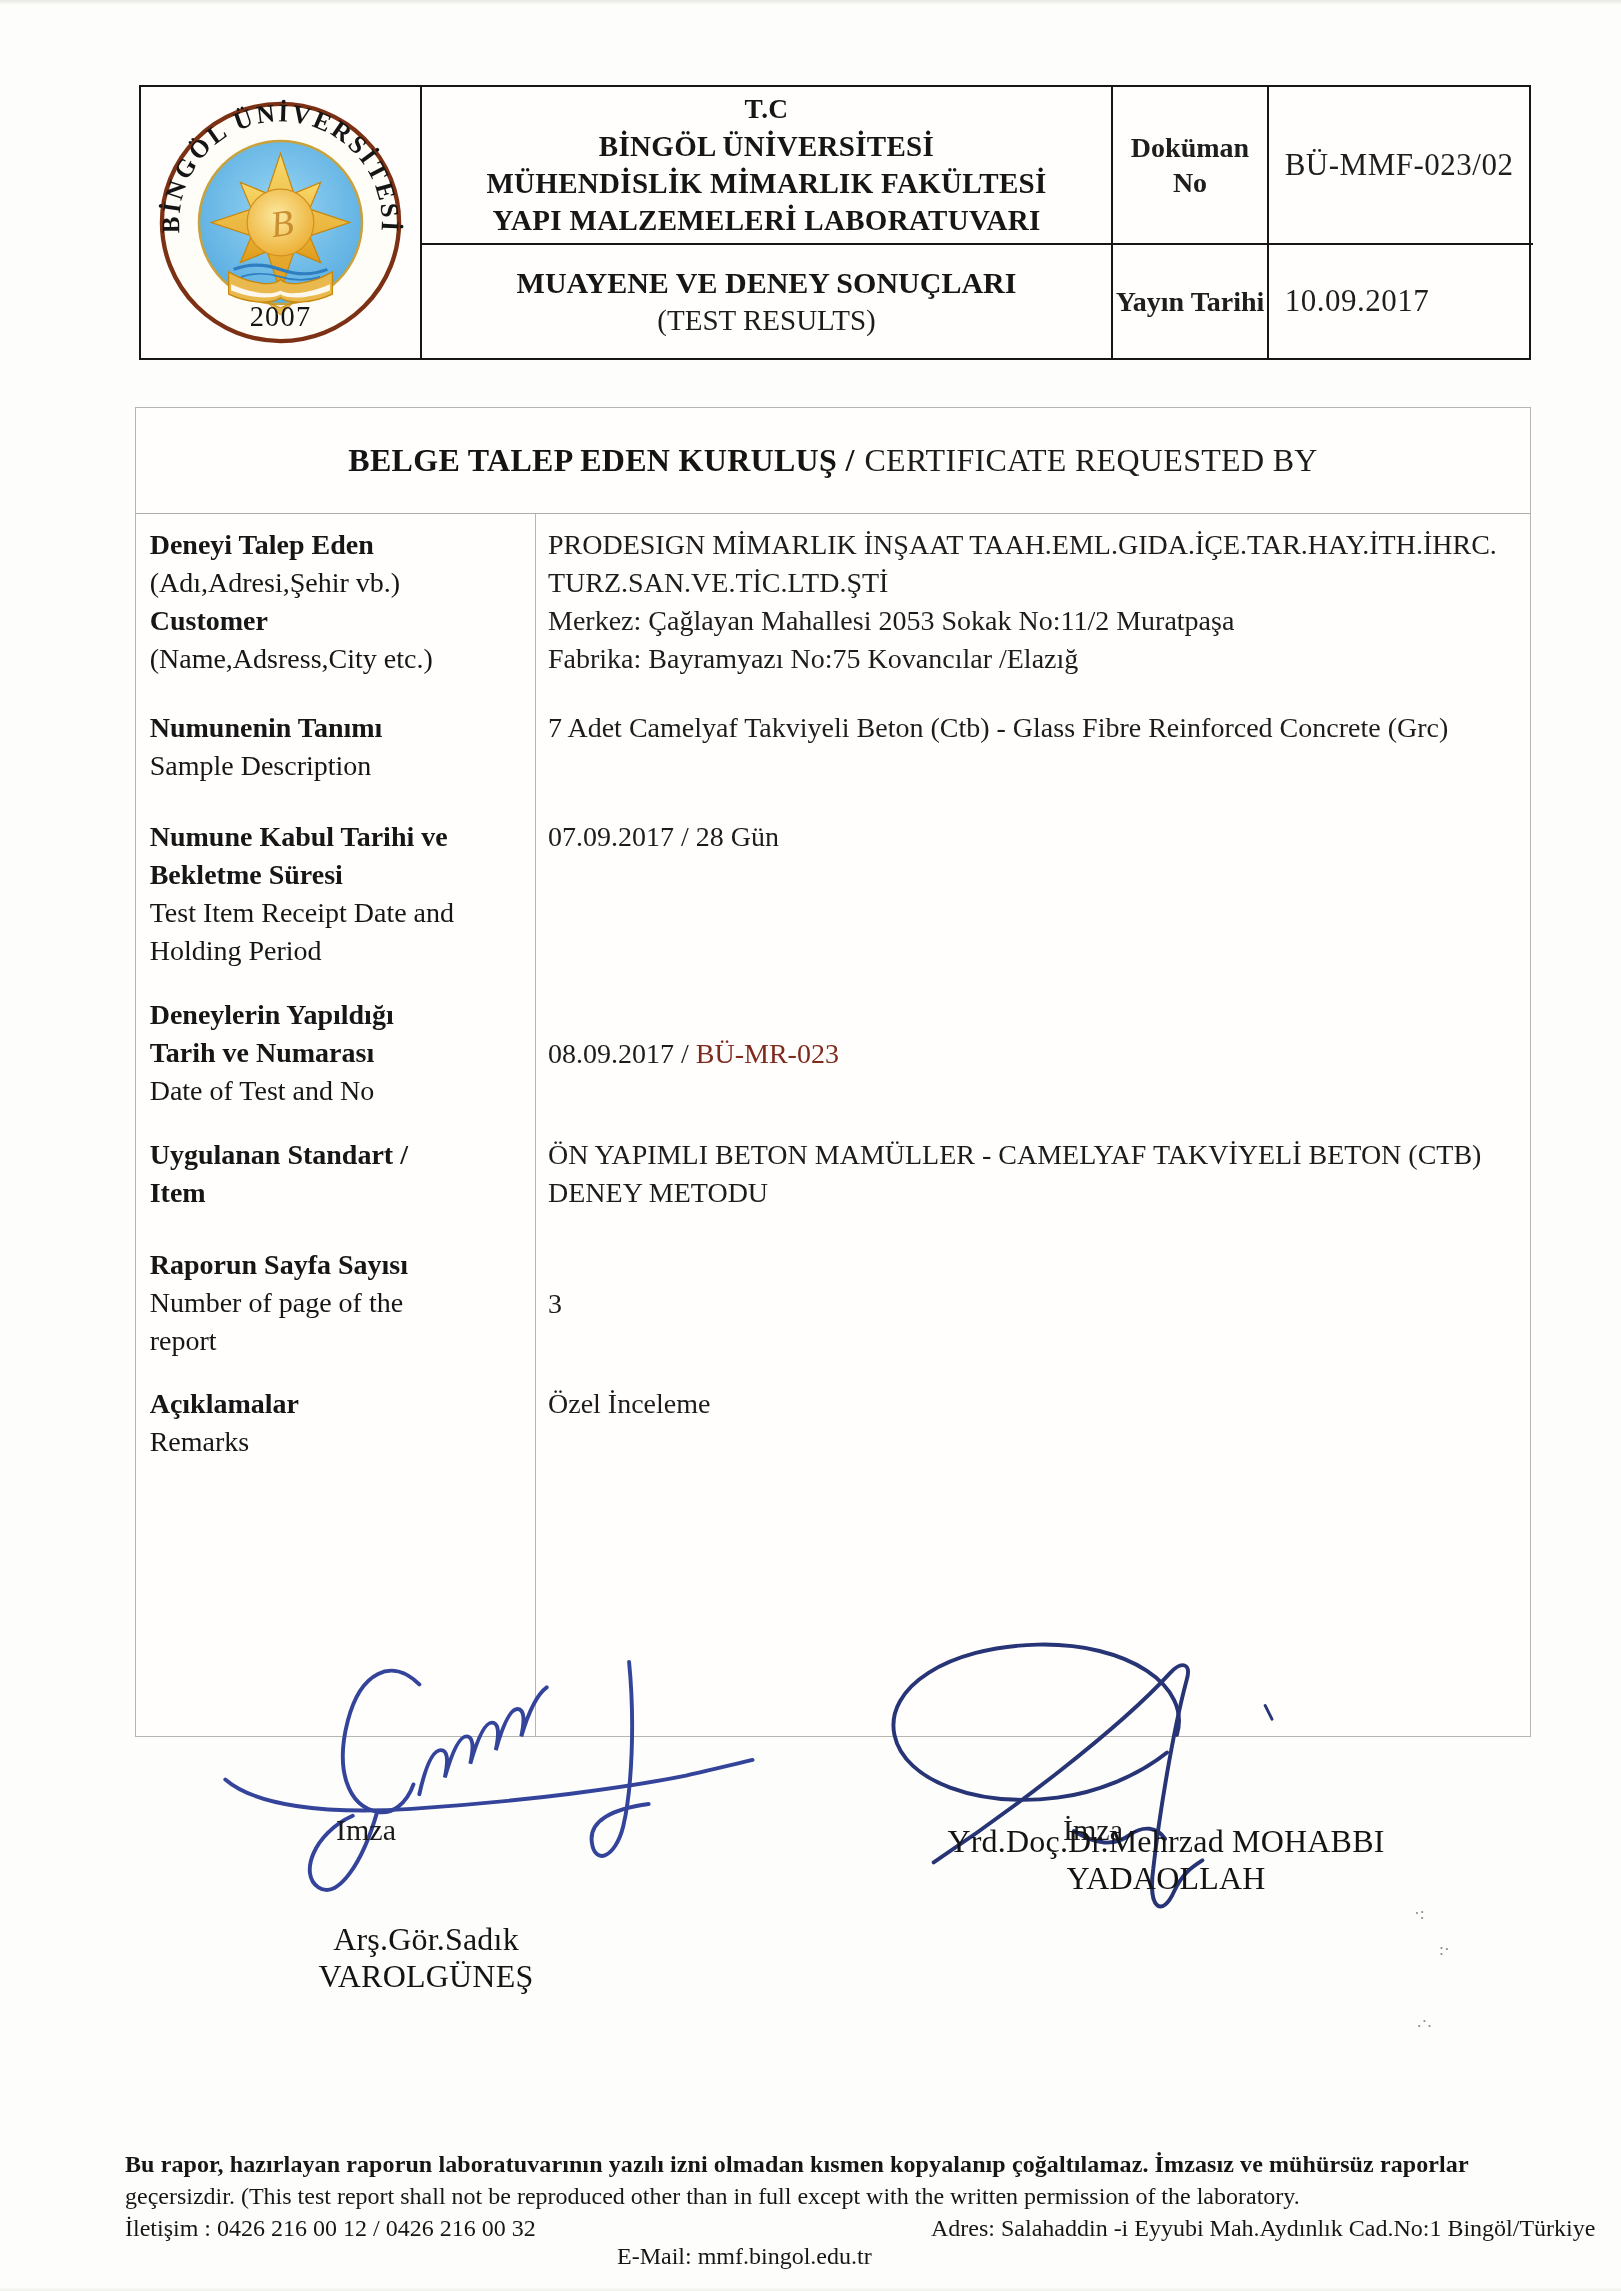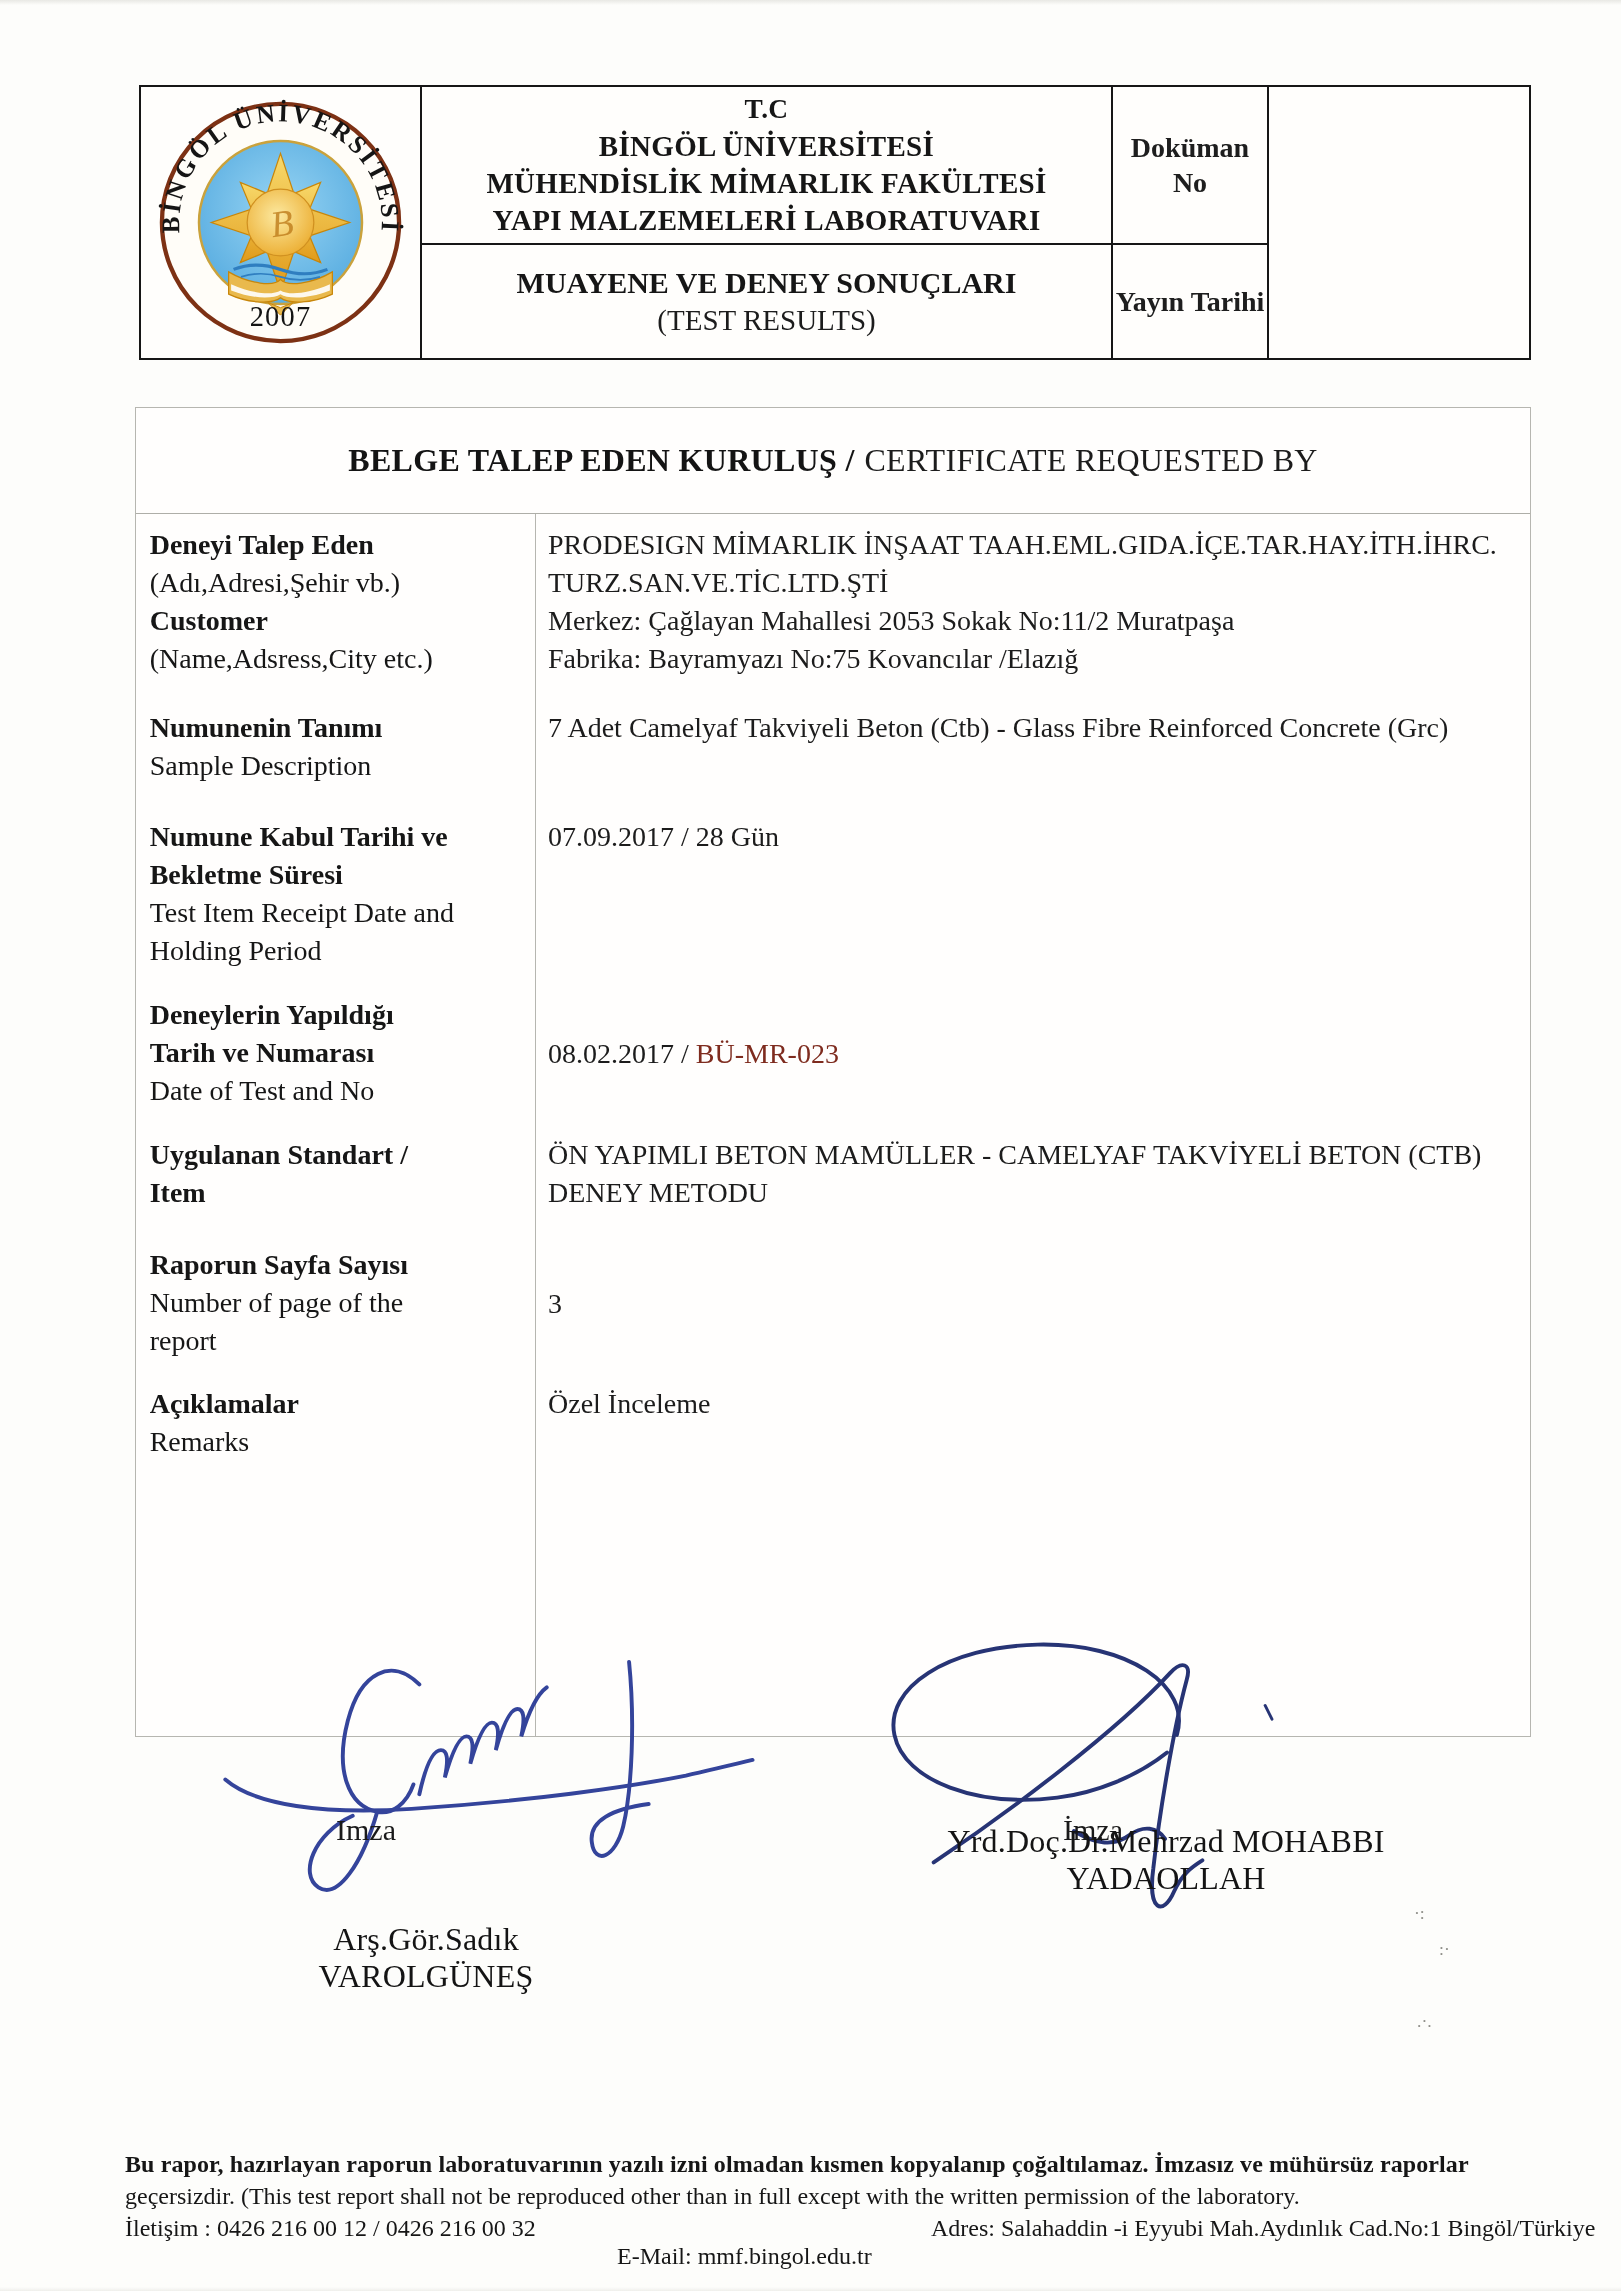--- a/index.html
+++ b/index.html
@@ -127,20 +127,24 @@
       <div class="org-line small">T.C</div>
       <div class="org-line">BİNGÖL ÜNİVERSİTESİ</div>
       <div class="org-line">MÜHENDİSLİK MİMARLIK FAKÜLTESİ</div>
       <div class="org-line">YAPI MALZEMELERİ LABORATUVARI</div>
     </div>
     <div class="org-bot">
       <div class="doc-title">MUAYENE VE DENEY SONUÇLARI</div>
       <div class="doc-title-en">(TEST RESULTS)</div>
     </div>
   </div>
+  <div class="cell val-cell">
+    <div class="half h1">BÜ-MMF-023/02</div>
+    <div class="half h2">10.09.2017</div>
+  </div>
 </div>
 
 <div class="cert">
   <div class="cert-title">
     <span class="tr">BELGE TALEP EDEN KURULUŞ /</span>
     <span class="en">CERTIFICATE  REQUESTED BY</span>
   </div>
   <div class="vdiv"></div>
 
   <div class="crow" style="top:118px;">
@@ -180,21 +184,21 @@
     </div>
   </div>
 
   <div class="crow" style="top:588px;">
     <div class="lab">
       <div class="b">Deneylerin Yapıldığı</div>
       <div class="b">Tarih ve Numarası</div>
       <div>Date of Test and No</div>
     </div>
     <div class="val pad40">
-      <span>08.02.2017 / </span><span class="red">BÜ-MR-023</span>
+      <span>08.09.2017 / </span><span class="red">BÜ-MR-023</span>
     </div>
   </div>
 
   <div class="crow" style="top:728px;">
     <div class="lab">
       <div class="b">Uygulanan Standart /</div>
       <div class="b">Item</div>
     </div>
     <div class="val">
       <div>ÖN YAPIMLI BETON MAMÜLLER - CAMELYAF TAKVİYELİ BETON (CTB)</div>

